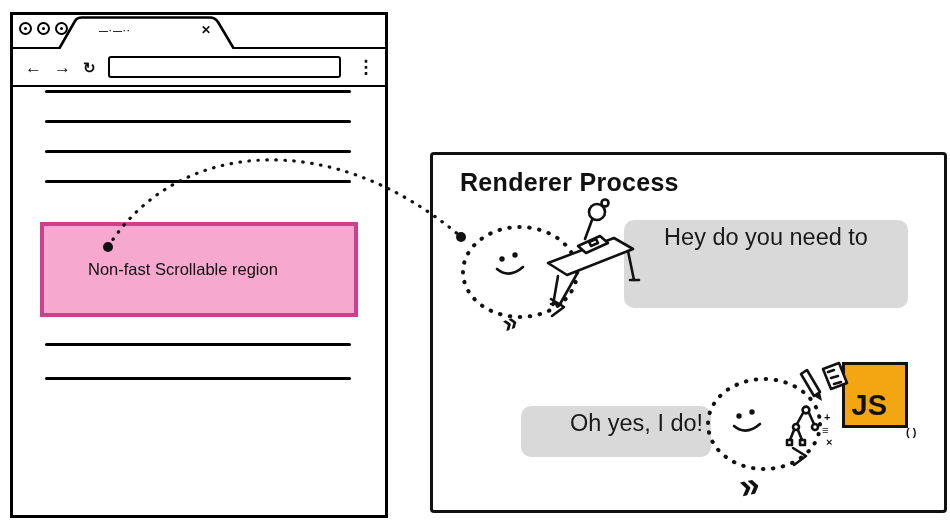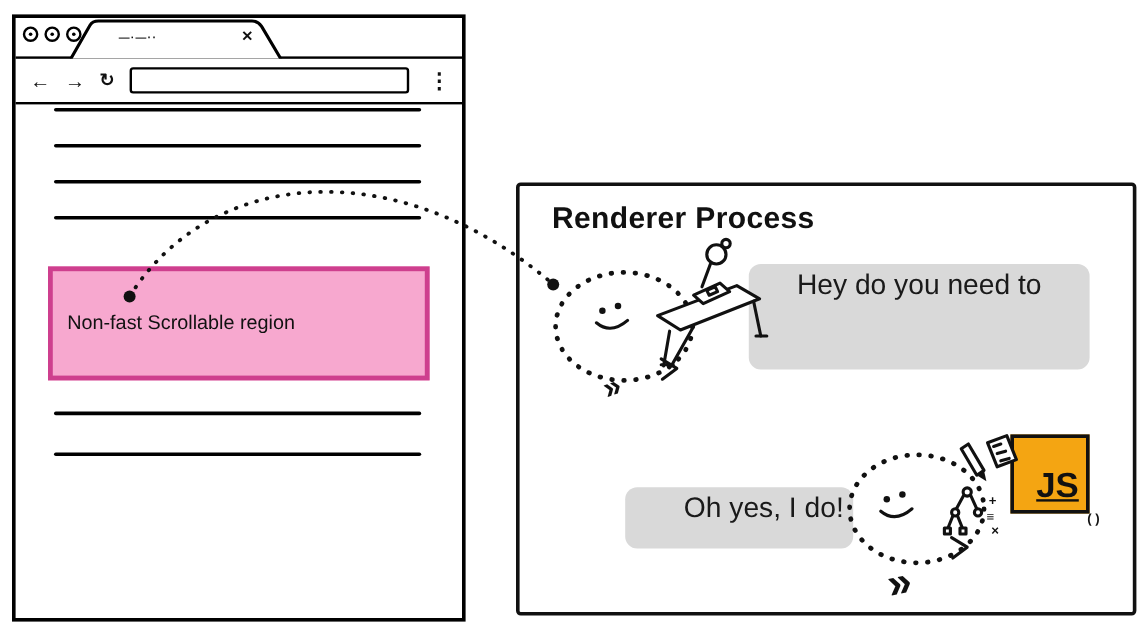--- a/index.html
+++ b/index.html
@@ -23,35 +23,35 @@
              display:flex; align-items:center; gap:12px; padding:0 10px 0 12px; }
   .nav-ic { font-size:17px; font-weight:bold; line-height:1; }
   .reload-ic { font-size:15px; font-weight:bold; line-height:1; }
   .addr { flex:1; height:22px; border:2.5px solid #000; border-radius:3px; background:#fff; margin-right:4px; }
   .menu-ic { font-size:18px; font-weight:bold; line-height:1; }
 
   .page-content { position:relative; height:429px; }
   .tline { position:absolute; left:32px; width:306px; height:3.3px; background:#000; border-radius:2px; }
   .pink-box { position:absolute; left:27px; top:135px; width:318px; height:95px;
               background:var(--pink-fill, #F7A8CF); border:4px solid var(--pink-border, #CE3F8E);
-              display:flex; align-items:center; padding-left:12px; font-size:16.5px; color:#111; }
+              display:flex; align-items:center; padding-left:44px; font-size:16.5px; color:#111; }
 
   
   .panel { position:absolute; left:430px; top:152px; width:517px; height:361px;
            border:3px solid #111; border-radius:4px; background:#fff; }
   .panel-title { position:absolute; left:27px; top:13px; font-size:25px; font-weight:bold; letter-spacing:.3px; }
   .bubble { position:absolute; background:var(--bubble-gray, #D9D9D9); border-radius:10px;
             display:flex; flex-direction:column; align-items:center; 
             font-size:23.5px; line-height:1.5; color:#1a1a1a; text-align:center; }
   .bubble-question { left:191px; top:65px; width:284px; height:88px; }
   .bubble-answer { left:88px; top:251px; width:190px; height:51px;padding-left:41px; }
   .js-badge { position:absolute; left:409px; top:207px; width:66px; height:66px;
               background:var(--js-yellow, #F4A512); border:3.5px solid #111;
               display:flex; align-items:flex-end; justify-content:flex-end;
-              padding:0 6px 3px 0; font-size:29px; font-weight:bold; color:#111;text-decoration:underline; }
+              padding:0 18px 3px 0; font-size:29px; font-weight:bold; color:#111; }
 
   
   .overlay { position:absolute; left:0; top:0; z-index:5; pointer-events:none; }
   .dots  { fill:none; stroke:#111; stroke-width:3.2; stroke-linecap:round; stroke-dasharray:0.5 8.5; }
   .dots4 { fill:none; stroke:#111; stroke-width:4; stroke-linecap:round; stroke-dasharray:0.5 9.5; }
   .solid { fill:none; stroke:#111; stroke-width:2.6; stroke-linecap:round; stroke-linejoin:round; }
   .fillw { fill:#fff; stroke:#111; stroke-width:2.6; stroke-linejoin:round; }
   text.chev { font-family:"Liberation Sans", sans-serif; font-weight:bold; fill:#111; }
   .chev-s { font-size:26px; }
   .chev-l { font-size:36px; }

